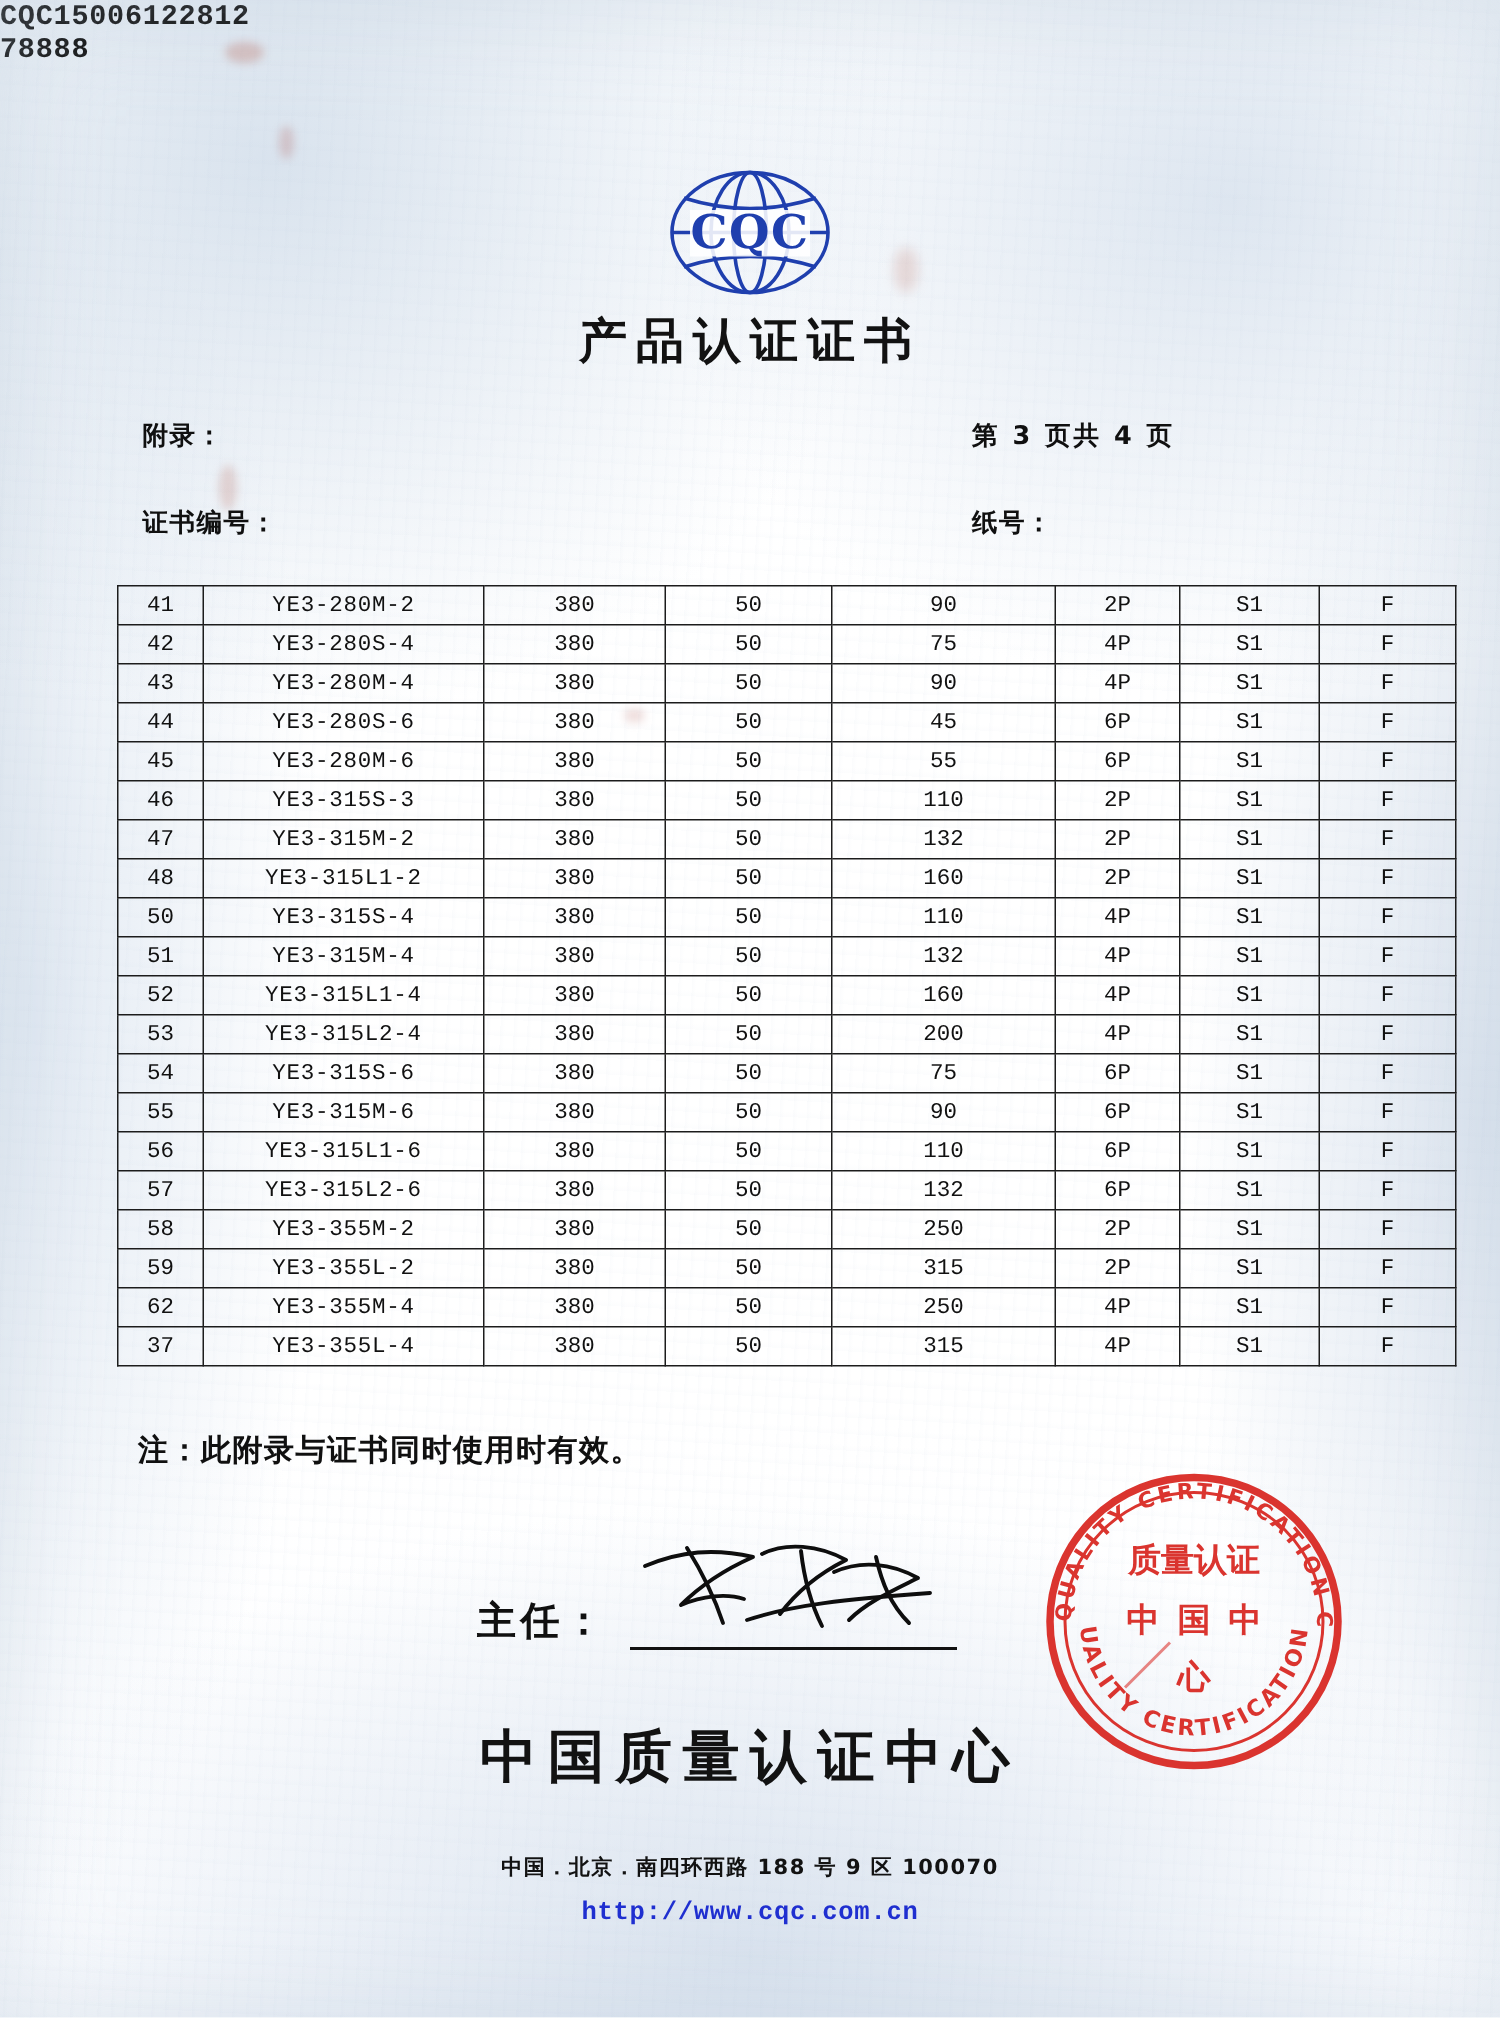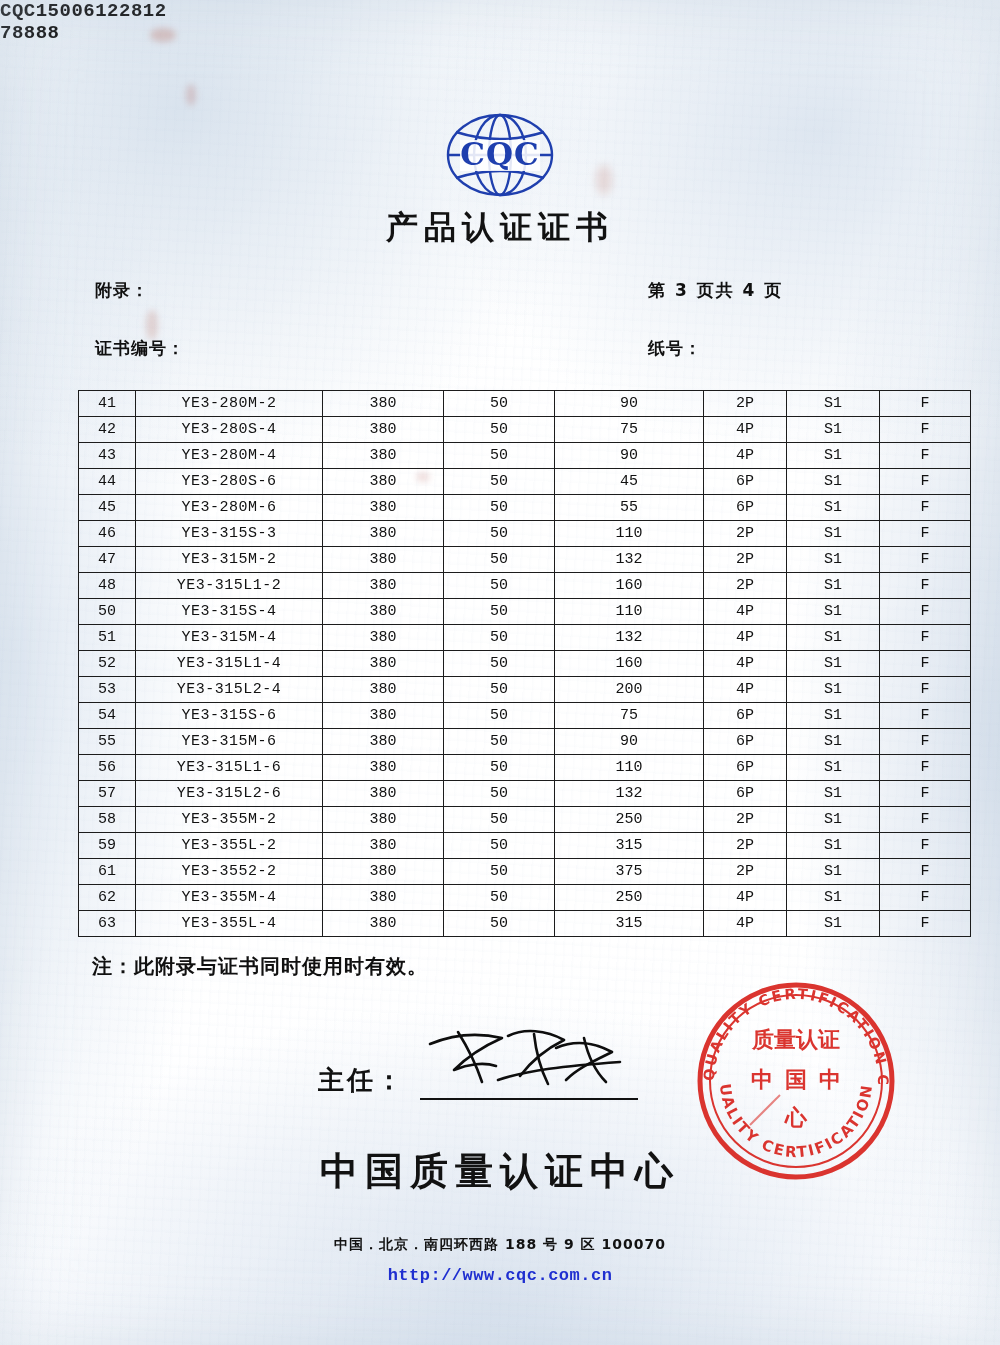--- a/index.html
+++ b/index.html
@@ -420,41 +420,31 @@
             <td class="c-no">59</td>
             <td class="c-model">YE3-355L-2</td>
             <td class="c-volt">380</td>
             <td class="c-freq">50</td>
             <td class="c-power">315</td>
             <td class="c-pole">2P</td>
             <td class="c-duty">S1</td>
             <td class="c-ins">F</td>
           </tr>
           <tr>
-            <td class="c-no">61</td>
-            <td class="c-model">YE3-3552-2</td>
-            <td class="c-volt">380</td>
-            <td class="c-freq">50</td>
-            <td class="c-power">375</td>
-            <td class="c-pole">2P</td>
-            <td class="c-duty">S1</td>
-            <td class="c-ins">F</td>
-          </tr>
-          <tr>
             <td class="c-no">62</td>
             <td class="c-model">YE3-355M-4</td>
             <td class="c-volt">380</td>
             <td class="c-freq">50</td>
             <td class="c-power">250</td>
             <td class="c-pole">4P</td>
             <td class="c-duty">S1</td>
             <td class="c-ins">F</td>
           </tr>
           <tr>
-            <td class="c-no">63</td>
+            <td class="c-no">37</td>
             <td class="c-model">YE3-355L-4</td>
             <td class="c-volt">380</td>
             <td class="c-freq">50</td>
             <td class="c-power">315</td>
             <td class="c-pole">4P</td>
             <td class="c-duty">S1</td>
             <td class="c-ins">F</td>
           </tr>
         </tbody>
     </table>

